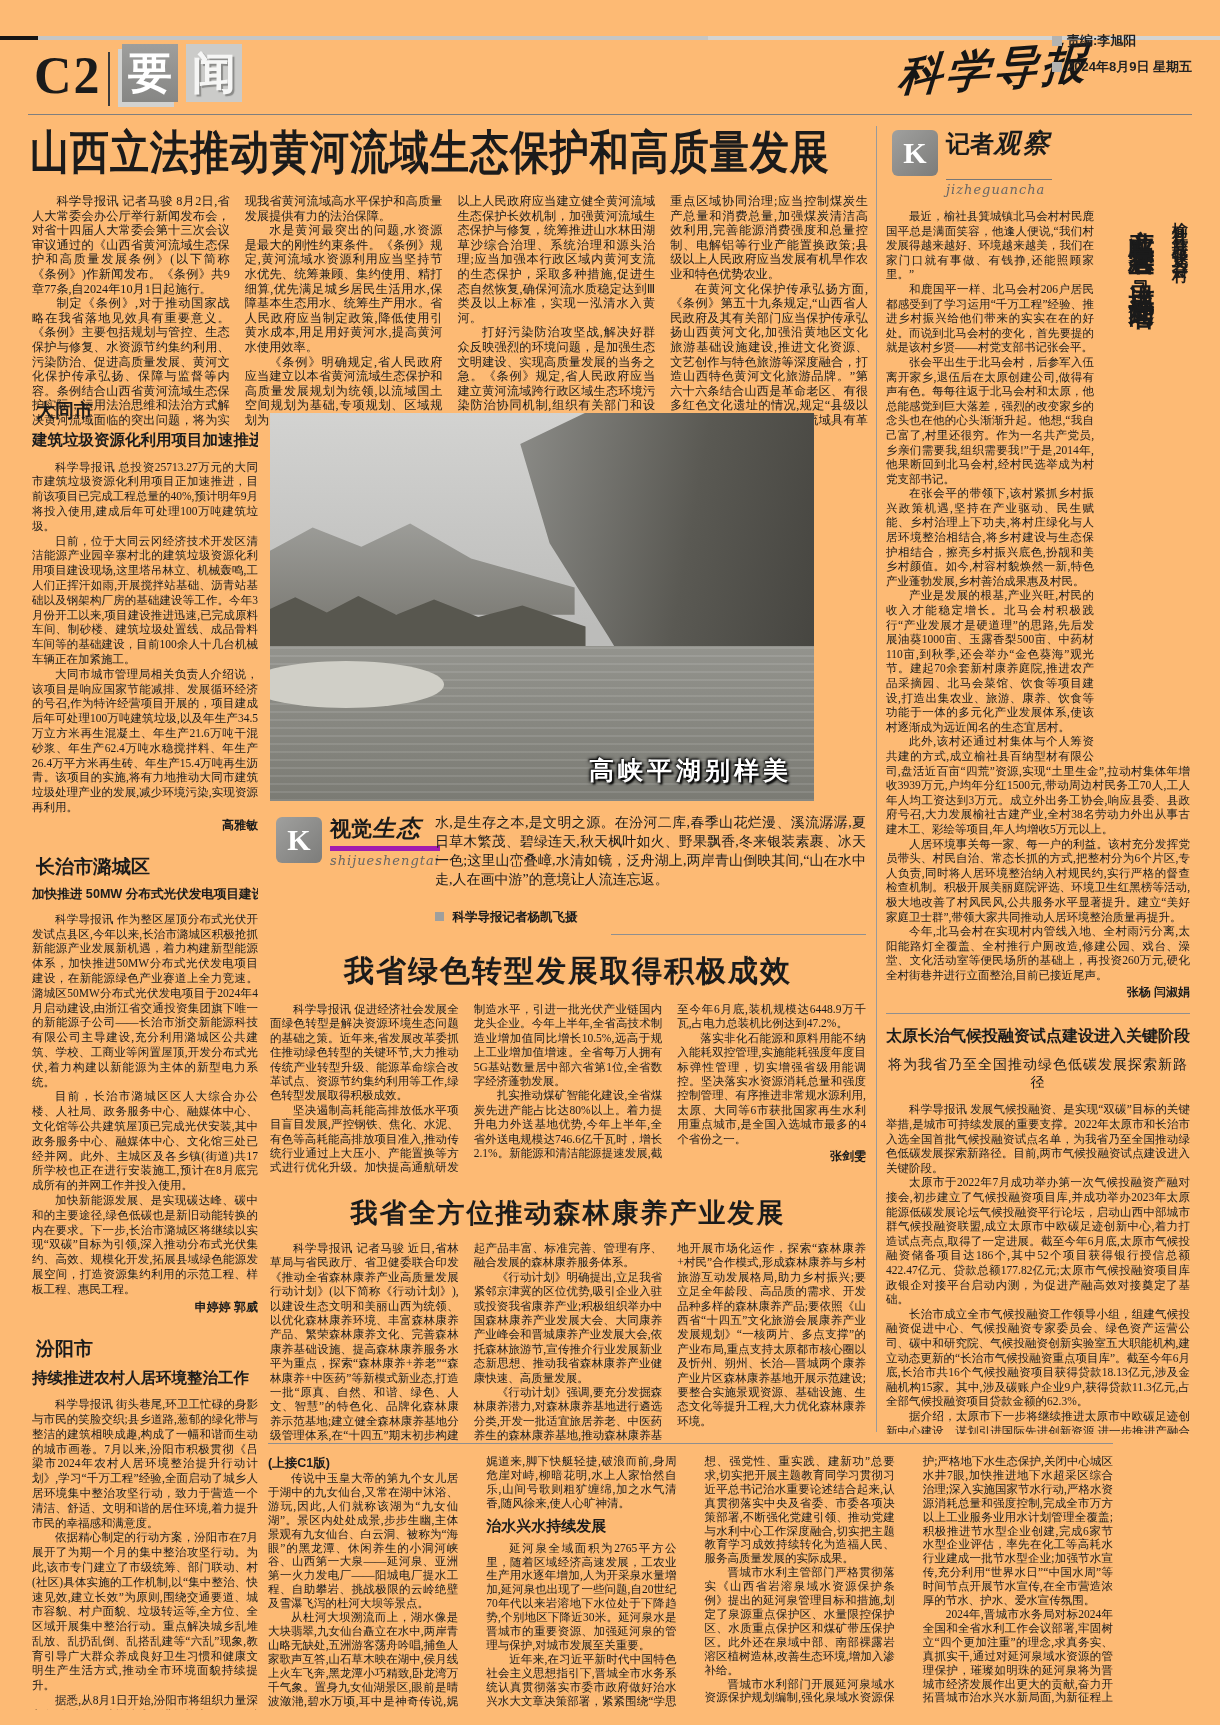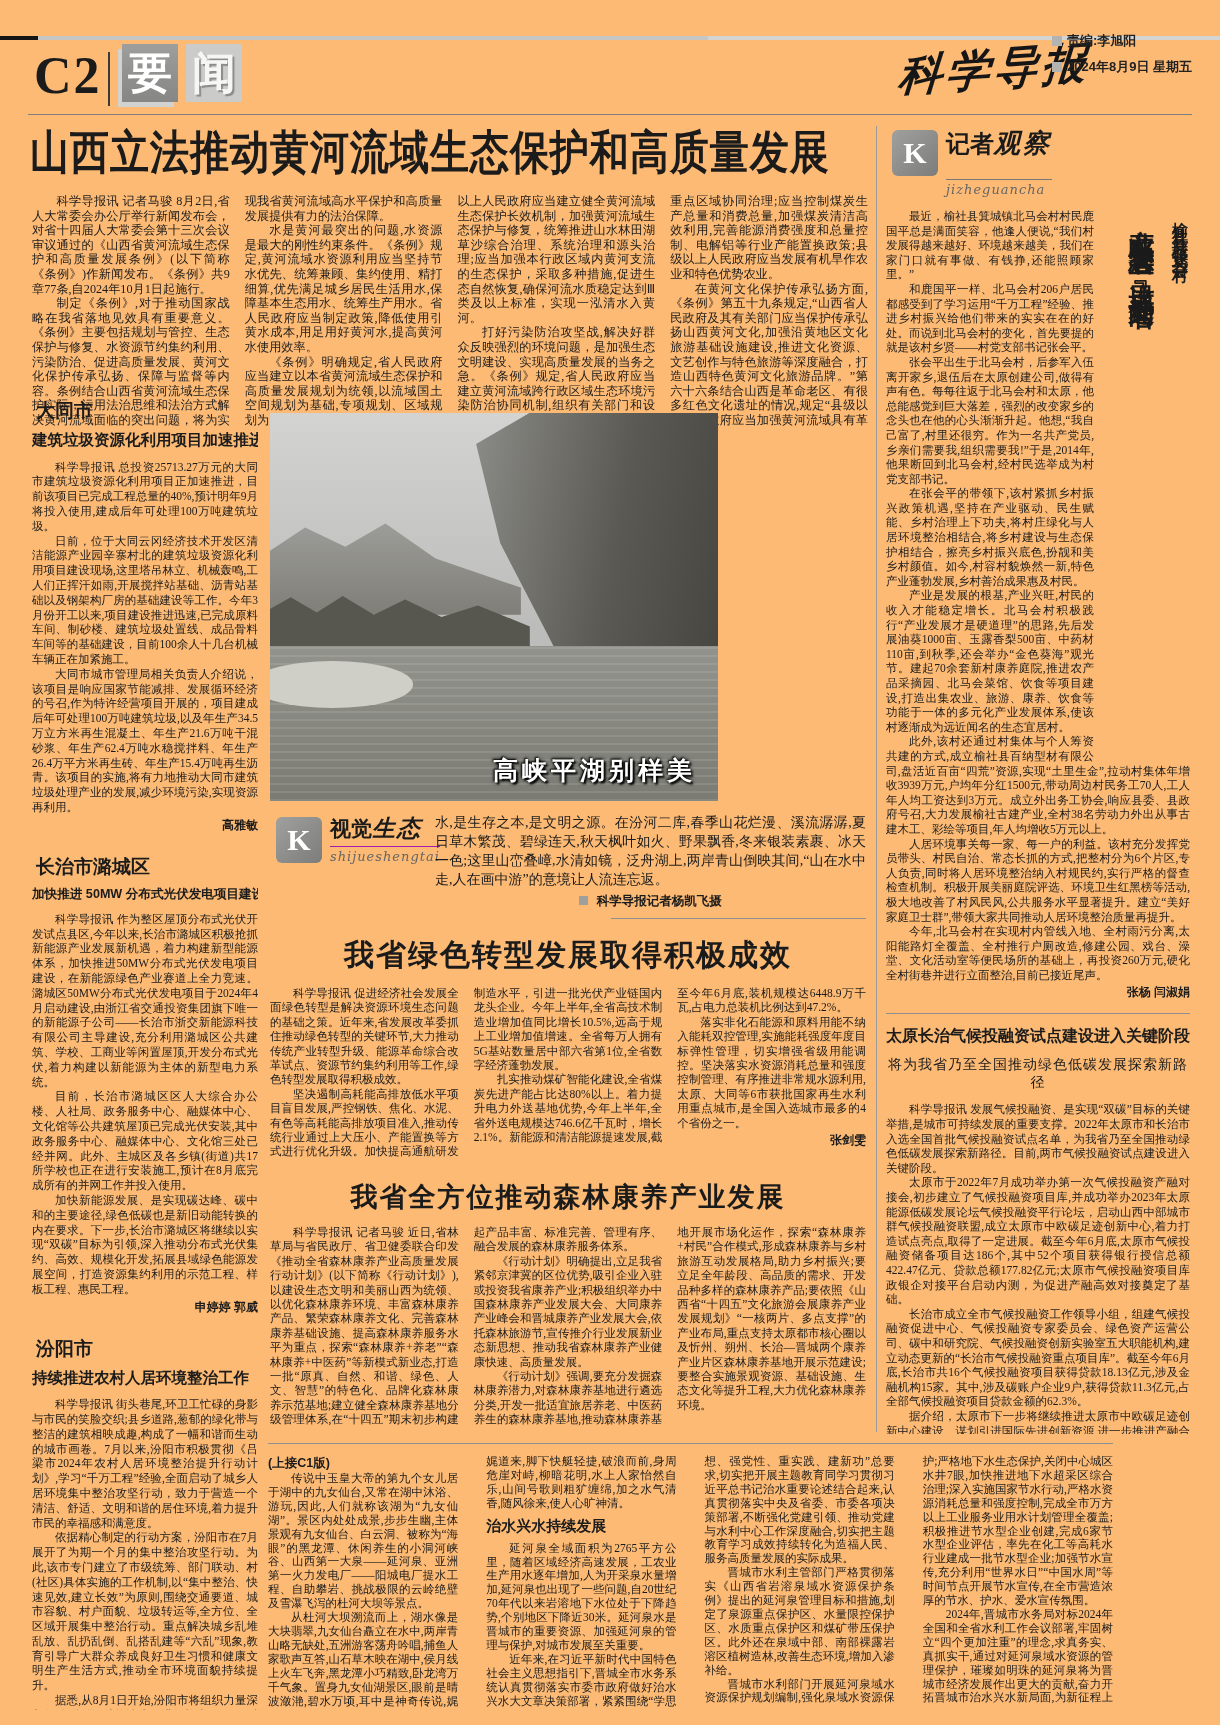--- a/index.html
+++ b/index.html
@@ -39,21 +39,21 @@
   
   .l-art{margin-bottom:20px;}
   .kicker{font:700 19px "Liberation Sans",sans-serif;margin:0 0 7px 4px;}
   .l-title{font:800 15.5px/1.2 "Liberation Sans",sans-serif;white-space:nowrap;margin:0 0 10px;}
   .l-title.tight{font-size:12.6px;}
   .l-body{font-size:11.5px;line-height:14.8px;text-align:justify;}
   .l-body p{margin:0;text-indent:2em;}
   .sig{text-align:right;font:700 12px "Liberation Sans",sans-serif;margin-top:2px;}
 
   
-  .photo{position:relative;width:448px;height:388px;overflow:hidden;background:linear-gradient(#d3d3d1,#bcbcba 55%);text-decoration:underline;}
+  .photo{position:relative;width:544px;height:388px;overflow:hidden;background:linear-gradient(#d3d3d1,#bcbcba 55%);text-decoration:underline;}
   .ph-cliff{position:absolute;right:0;top:0;width:54%;height:80%;
       background:linear-gradient(100deg,#8b8b87,#5a5953 55%,#45443f);
       clip-path:polygon(22% 0,100% 0,100% 100%,46% 97%,30% 72%,10% 42%,0 10%);}
   .ph-hill{position:absolute;left:0;top:27%;width:56%;height:25%;
       background:linear-gradient(#9e9e9a,#7f7e78);
       clip-path:polygon(0 34%,14% 10%,30% 30%,46% 6%,66% 42%,100% 72%,100% 100%,0 100%);}
   .ph-trees{position:absolute;left:0;top:46%;width:58%;height:15%;background:#58574f;
       clip-path:polygon(0 30%,8% 10%,18% 36%,28% 8%,40% 40%,52% 14%,66% 44%,80% 24%,100% 60%,100% 100%,0 100%);}
   .ph-water{position:absolute;left:0;bottom:0;width:100%;height:40%;
       background:linear-gradient(#93938d,#7b7b74);}
@@ -63,26 +63,26 @@
       border-radius:50%;}
   .ph-cap{position:absolute;right:22px;bottom:14px;font:700 25px "Liberation Sans",sans-serif;
       color:#fff;letter-spacing:4px;text-shadow:0 0 4px #000,2px 2px 2px #000,-1px -1px 2px #000;}
 
   
   .cap-row{display:flex;margin-top:12px;}
   .vlogo{width:165px;flex:0 0 auto;display:flex;}
   .k-square{width:46px;height:46px;border-radius:6px;margin:4px 8px 0 6px;flex:0 0 auto;
       background:linear-gradient(135deg,#a0a09e,#7c7c7a);color:#fff;
       font:700 30px "Liberation Serif",serif;display:flex;align-items:center;justify-content:center;}
-  .vlogo-words{border-bottom:1px solid #a21caf;padding-bottom:2px;}
+  .vlogo-words{border-bottom:5px solid #a21caf;padding-bottom:2px;}
   .lw-bold{font:700 21px "Liberation Sans",sans-serif;}
   .lw-script{font:italic 700 23px "DejaVu Serif",serif;letter-spacing:2px;}
   .lw-pinyin{font:italic 13px "DejaVu Serif",serif;color:#666;letter-spacing:1px;display:block;margin-top:2px;}
   .cap-text{flex:1;font-size:14px;line-height:19px;text-align:justify;}
-  .credit{text-align:center;font:700 12.5px "Liberation Sans",sans-serif;margin-top:4px;}
+  .credit{text-align:left;font:700 12.5px "Liberation Sans",sans-serif;margin-top:20px;}
   .credit .sq{width:9px;height:9px;background:#9f9f9d;}
   .cap-rule{height:1px;background:#8f8f8f;width:255px;margin:8px 0 0 auto;}
 
   
   .m-title{font:900 30px "Liberation Sans",sans-serif;text-align:center;letter-spacing:2px;margin:16px 0 10px;}
   .m-title.second{font-size:27px;margin-top:20px;}
   .m-cols{column-count:3;column-gap:15px;font-size:11.5px;line-height:14.4px;text-align:justify;}
   .m-cols p{margin:0;text-indent:2em;}
 
   

